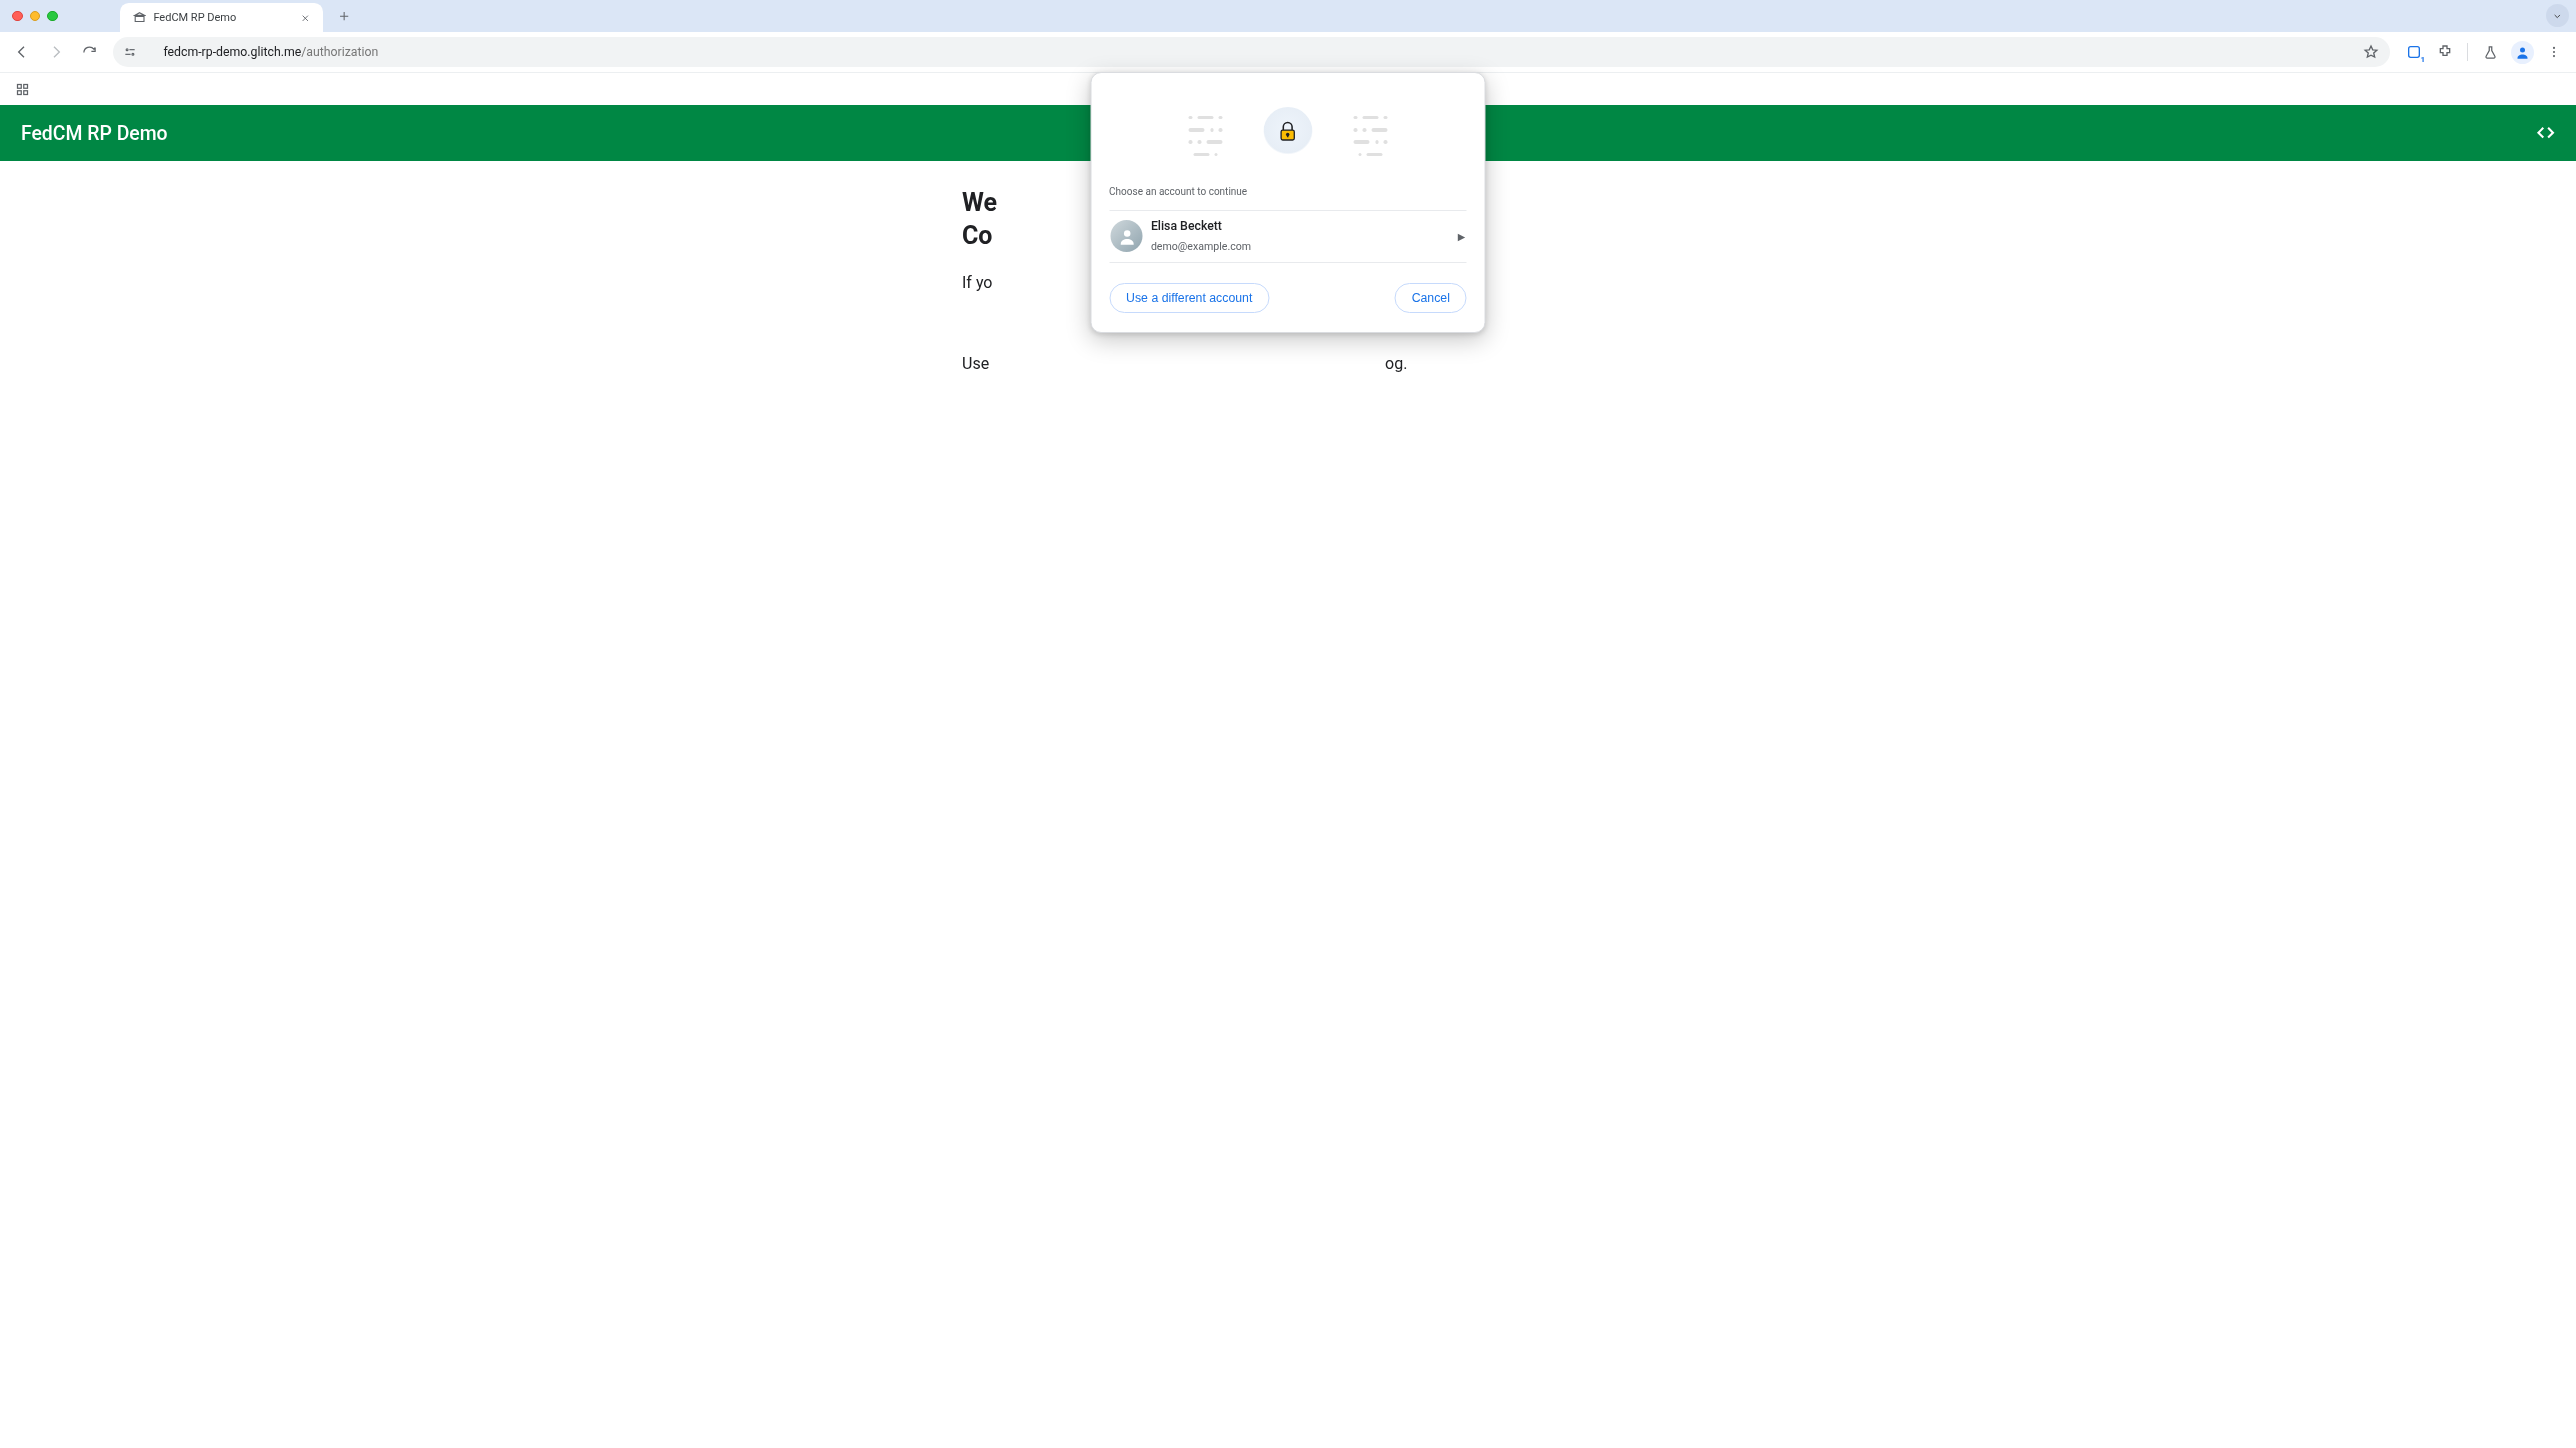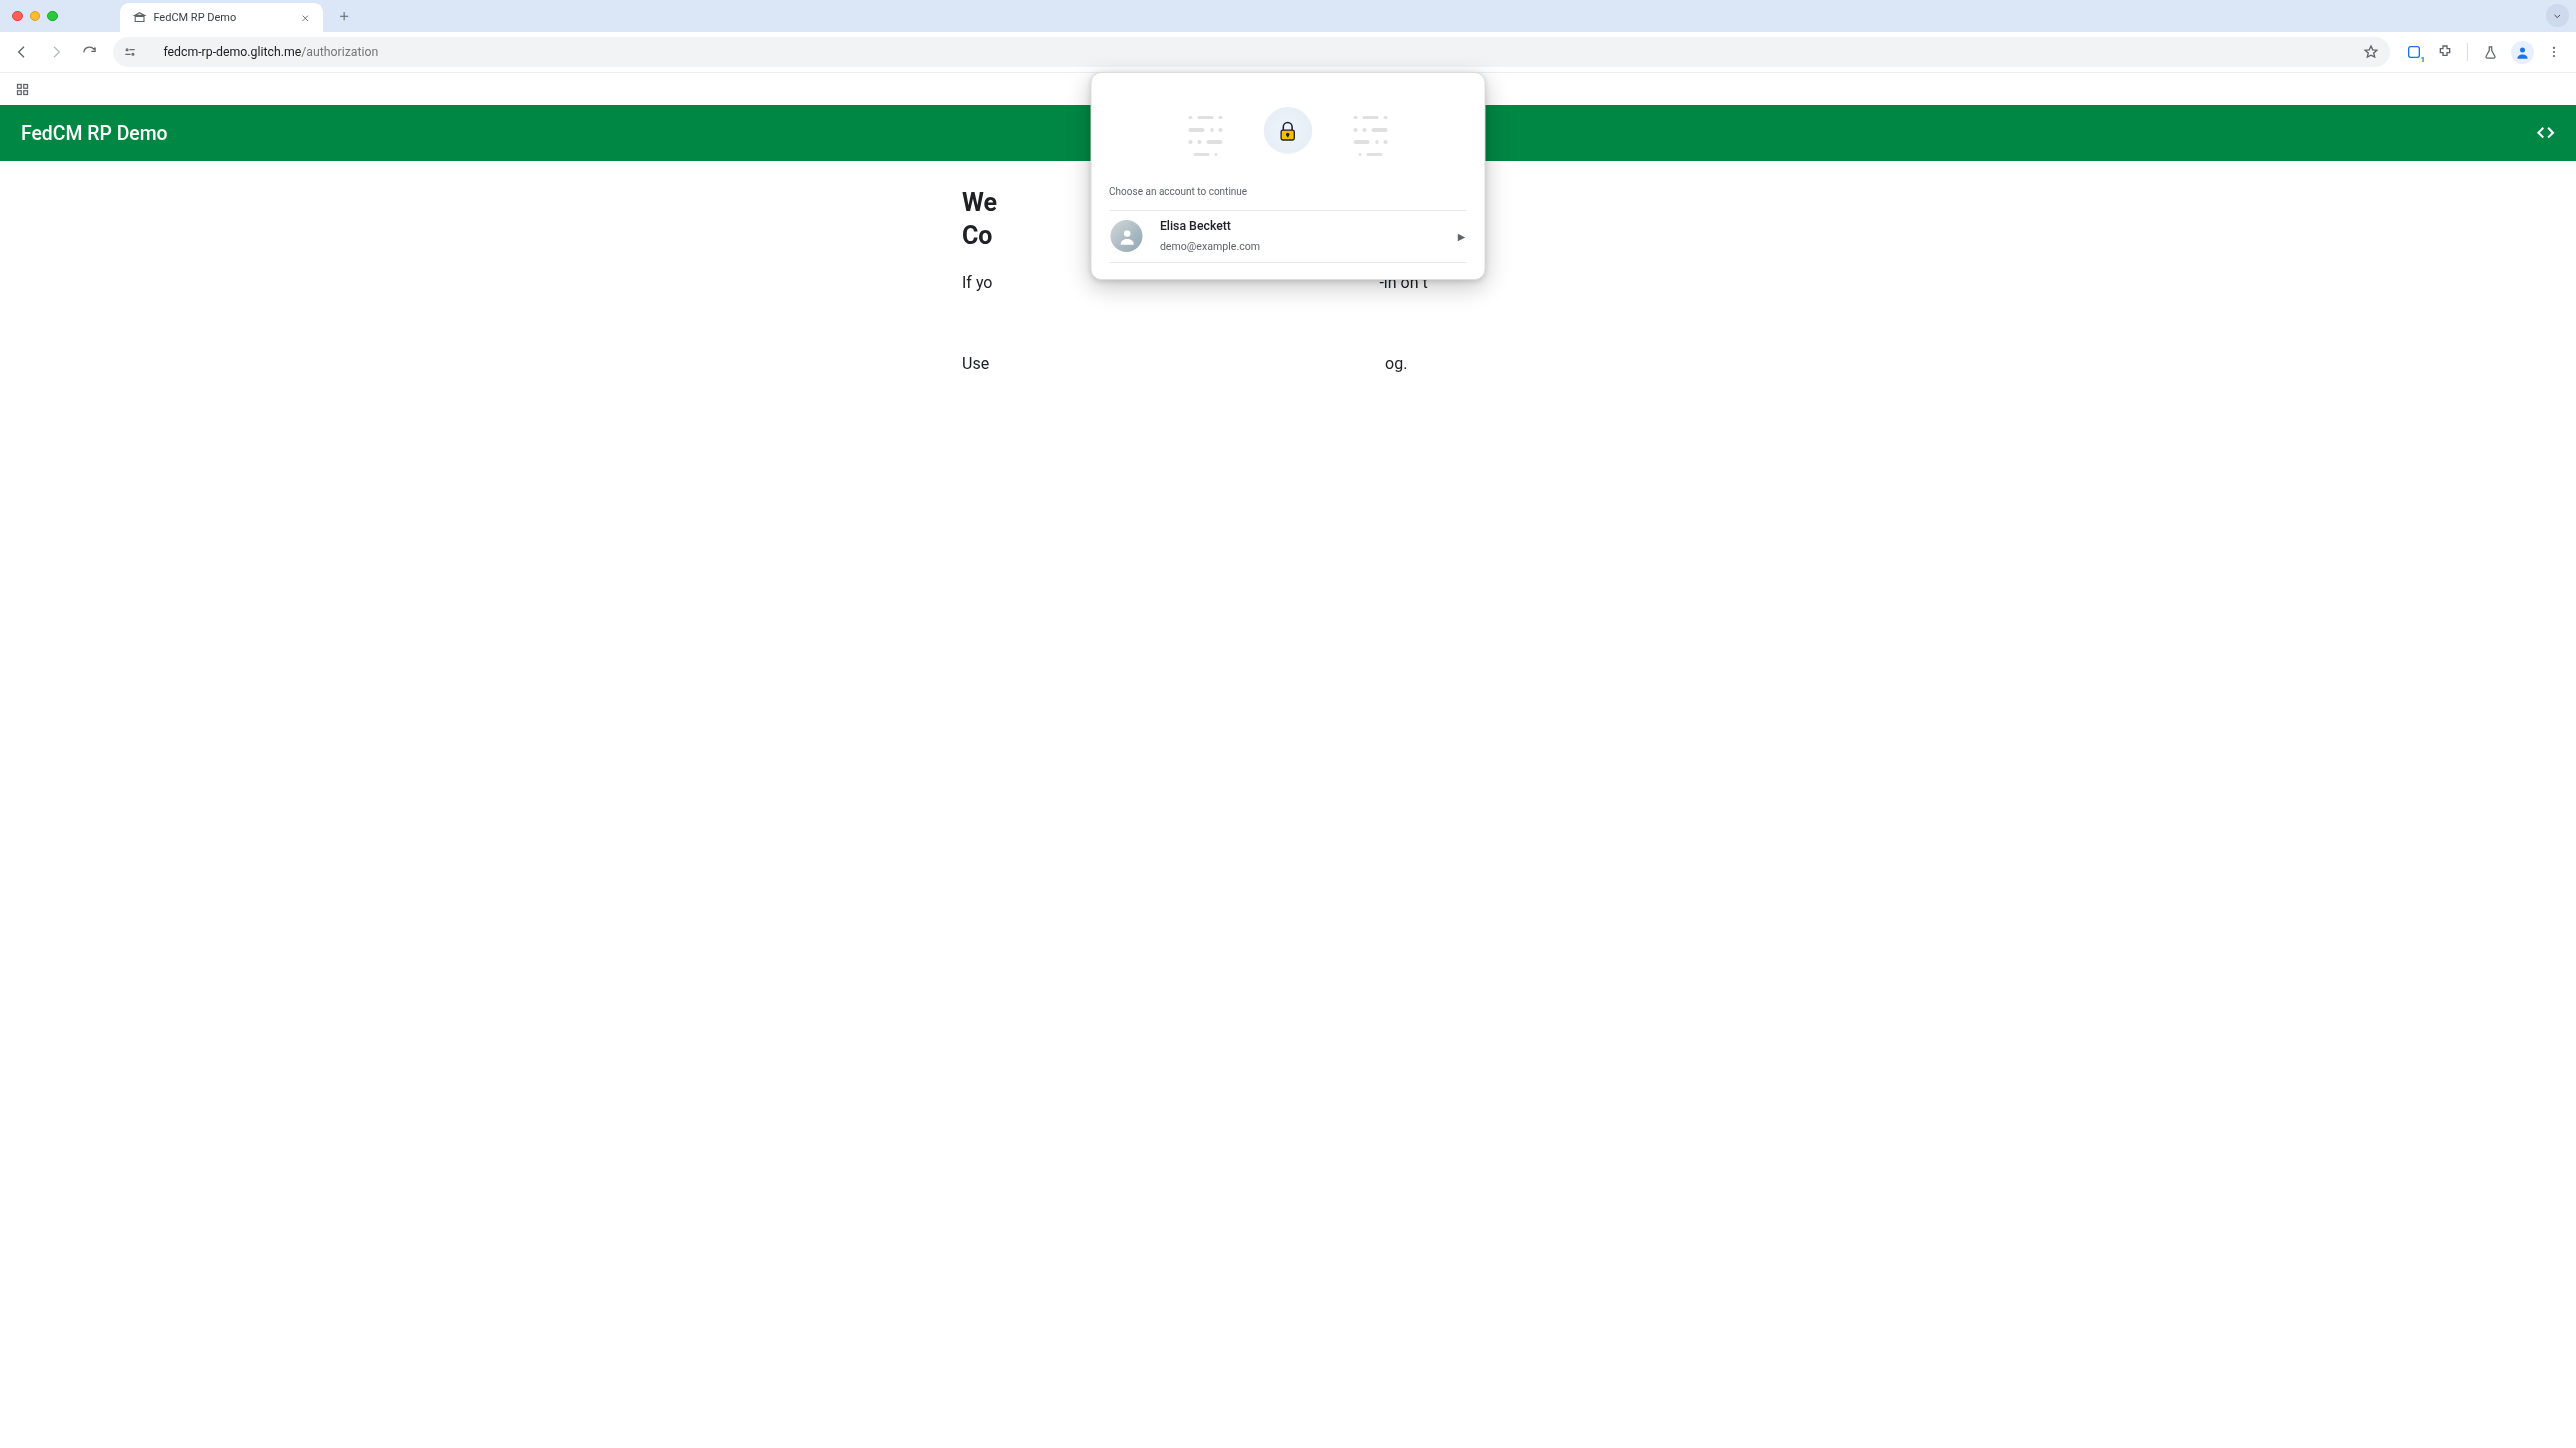--- a/index.html
+++ b/index.html
@@ -150,21 +150,21 @@
       padding: 0 17.6px; line-height:1.35;
     }
     .dialog .sub {
       font-size:10px; color:#5f6368; padding: 7px 17.6px 12.3px;
     }
     .account {
       border-top:0.9px solid #e8eaed;
       border-bottom:0.9px solid #e8eaed;
       margin: 0 17.6px;
       padding:8.8px 1.8px;
-      display:flex; align-items:center; gap:17px;
+      display:flex; align-items:center; gap:8px;
       cursor:pointer;
     }
     .account .pfp {
       width:32px;height:32px;border-radius:50%;
       background: linear-gradient(135deg,#cfd8dc,#90a4ae);
       display:flex;align-items:center;justify-content:center;color:#fff;font-size:12.3px;
     }
     .account .info .nm { font-size:12.3px; color:#202124; font-weight:500;}
     .account .info .em { font-size:10.6px; color:#5f6368; margin-top:7px;}
     .account .chev { margin-left:auto; color:#5f6368; font-size:9.7px;}
@@ -399,16 +399,20 @@
             <path d="M4 21c0-4 4-6 8-6s8 2 8 6v1H4v-1z"></path>
           </svg>
       </div>
       <div class="info">
         <div class="nm">Elisa Beckett</div>
         <div class="em">demo@example.com</div>
       </div>
       <span class="chev">▶</span>
     </div>
 
+    <div class="actions">
+      <button class="pill-btn">Use a different account</button>
+      <button class="pill-btn">Cancel</button>
+    </div>
   </div>
 
 </div>
 
 
 </body></html>

